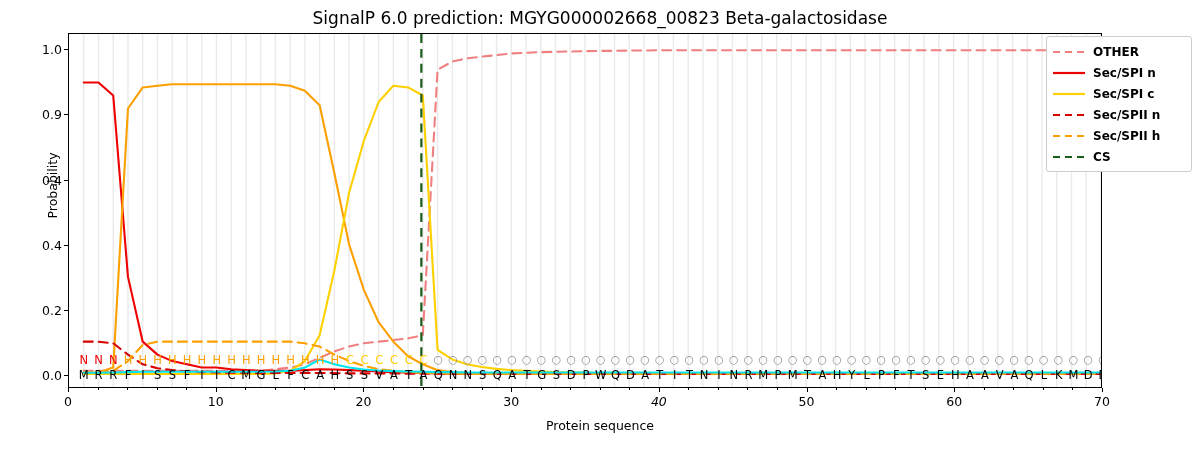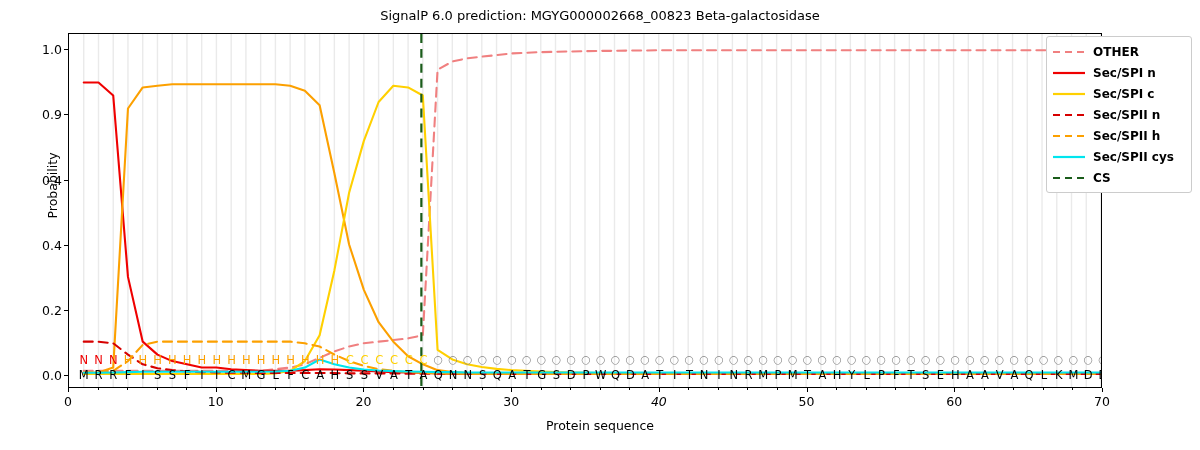--- a/index.html
+++ b/index.html
@@ -6,21 +6,21 @@
   body{
     width:1200px;height:450px;
     background:#ffffff;
     font-family:"DejaVu Sans","Liberation Sans",sans-serif;
     overflow:hidden;
   }
   #figure{position:relative;width:1200px;height:450px;}
 
   #title{
     position:absolute;left:0;top:8px;width:1200px;
-    text-align:center;font-size:13px;color:#000;
+    text-align:center;font-size:17px;color:#000;
   }
 
   
   #plot{
     position:absolute;left:68px;top:33px;
     width:1034px;height:355px;
     border:1px solid #000;
     box-sizing:border-box;
     overflow:hidden;
     background:#fff;
@@ -361,28 +361,20 @@
         <div class="legsamp">
           <svg width="34" height="12" viewBox="0 0 34 12">
             <line x1="1" y1="6" x2="33" y2="6" stroke="#fca000" stroke-width="2.2" stroke-linecap="butt" stroke-dasharray="7,5"></line>
           </svg>
         </div>
         <div class="legtext">Sec/SPII h</div>
       </div>
       <div class="legrow">
         <div class="legsamp">
           <svg width="34" height="12" viewBox="0 0 34 12">
-            <line x1="1" y1="6" x2="33" y2="6" stroke="#00e5ee" stroke-width="2.2" stroke-linecap="butt"></line>
-          </svg>
-        </div>
-        <div class="legtext">Sec/SPII cys</div>
-      </div>
-      <div class="legrow">
-        <div class="legsamp">
-          <svg width="34" height="12" viewBox="0 0 34 12">
             <line x1="1" y1="6" x2="33" y2="6" stroke="#1a5c1a" stroke-width="2.2" stroke-linecap="butt" stroke-dasharray="7,5"></line>
           </svg>
         </div>
         <div class="legtext">CS</div>
       </div>
     </div>
 
 <div class="yticklabel" style="left: 16px; top: 374.972px;">0.0</div>
     <div class="ytickmark" style="left: 64px; top: 374.972px;"></div>
     <div class="yticklabel" style="left: 16px; top: 309.835px;">0.2</div>

